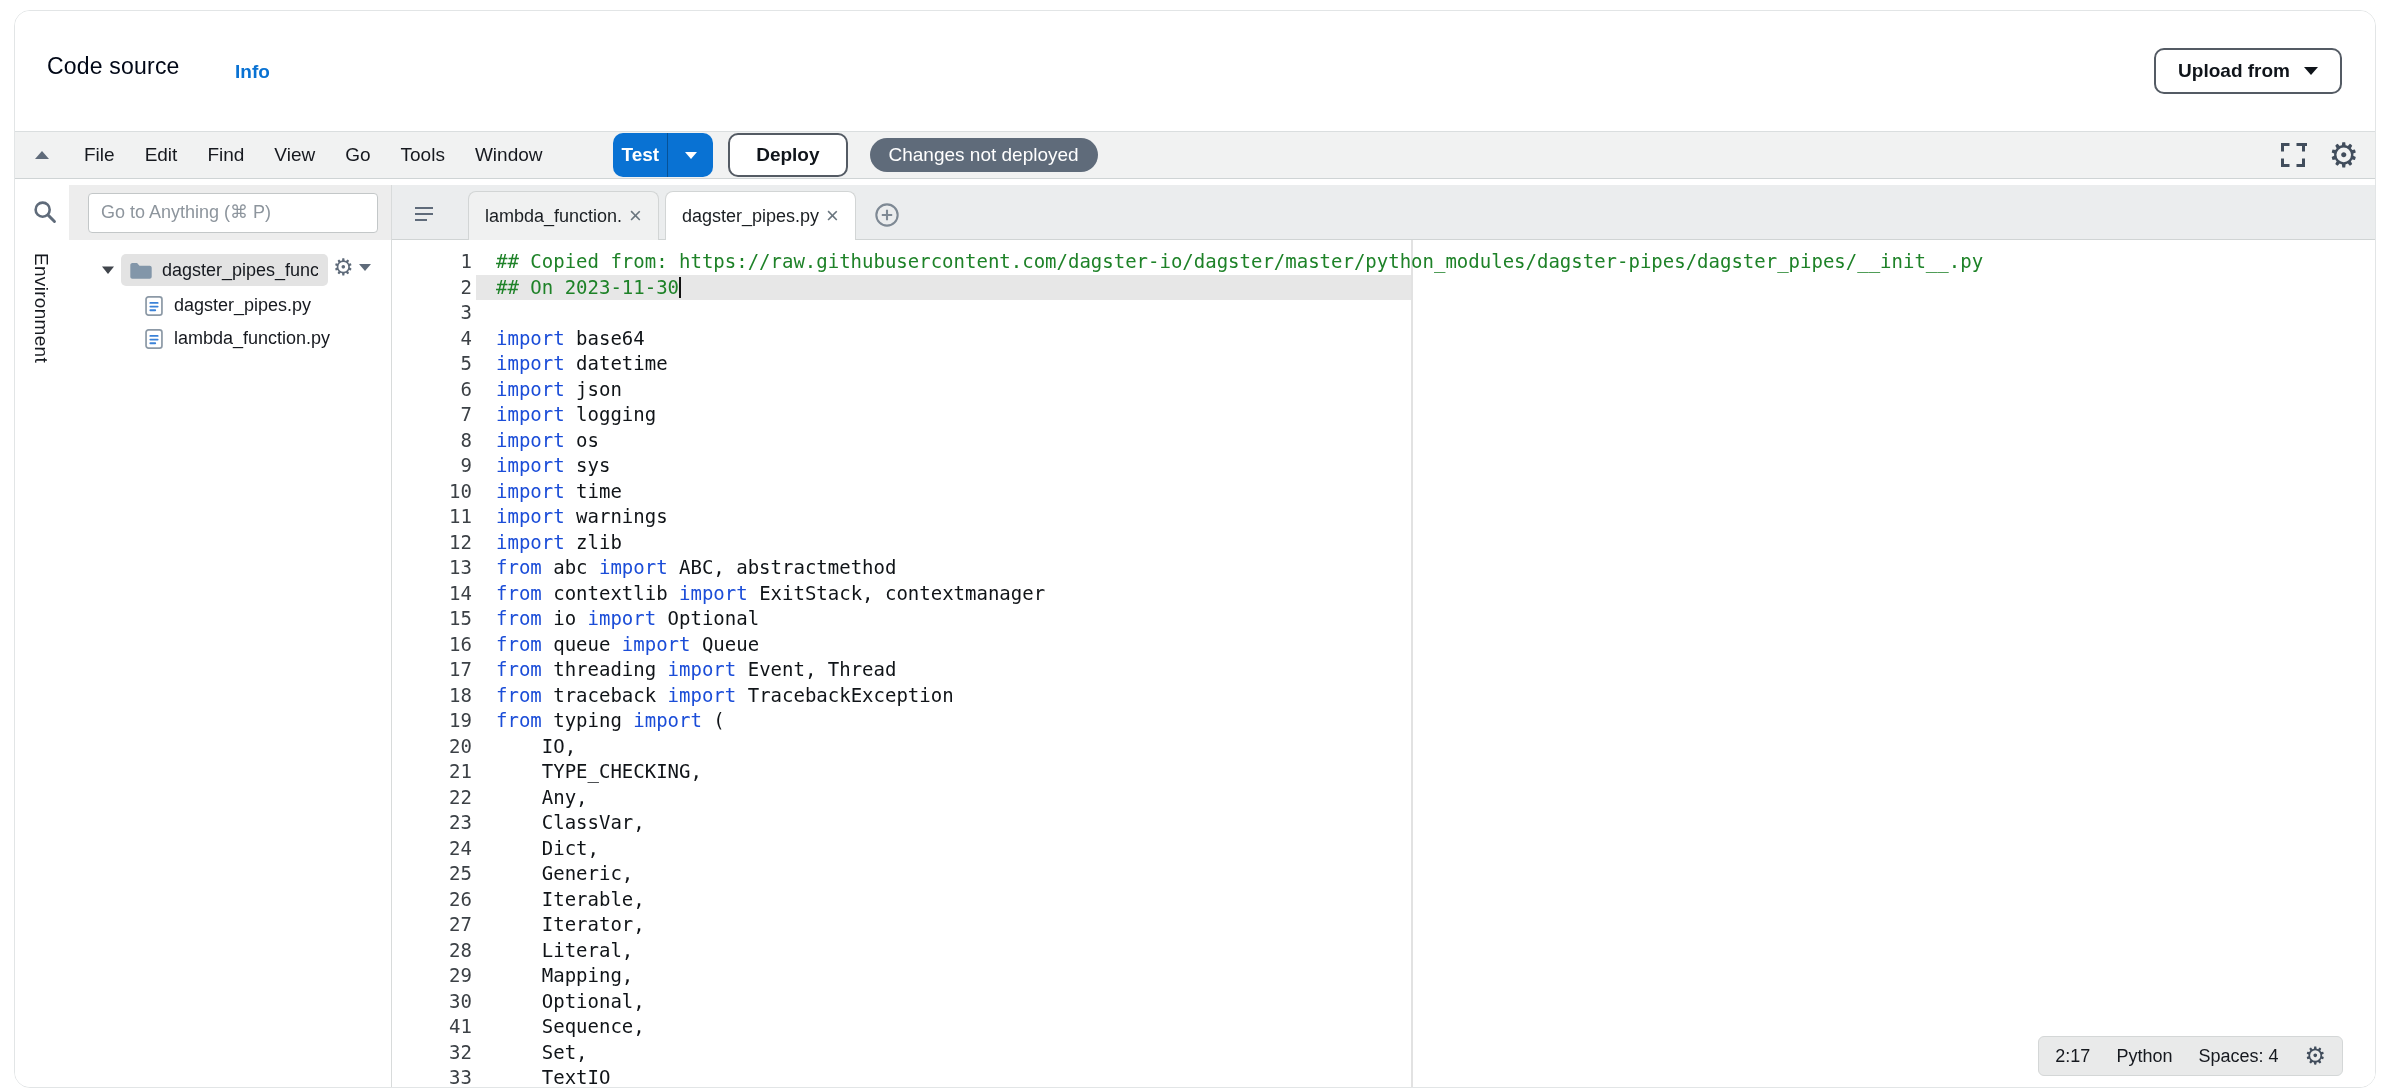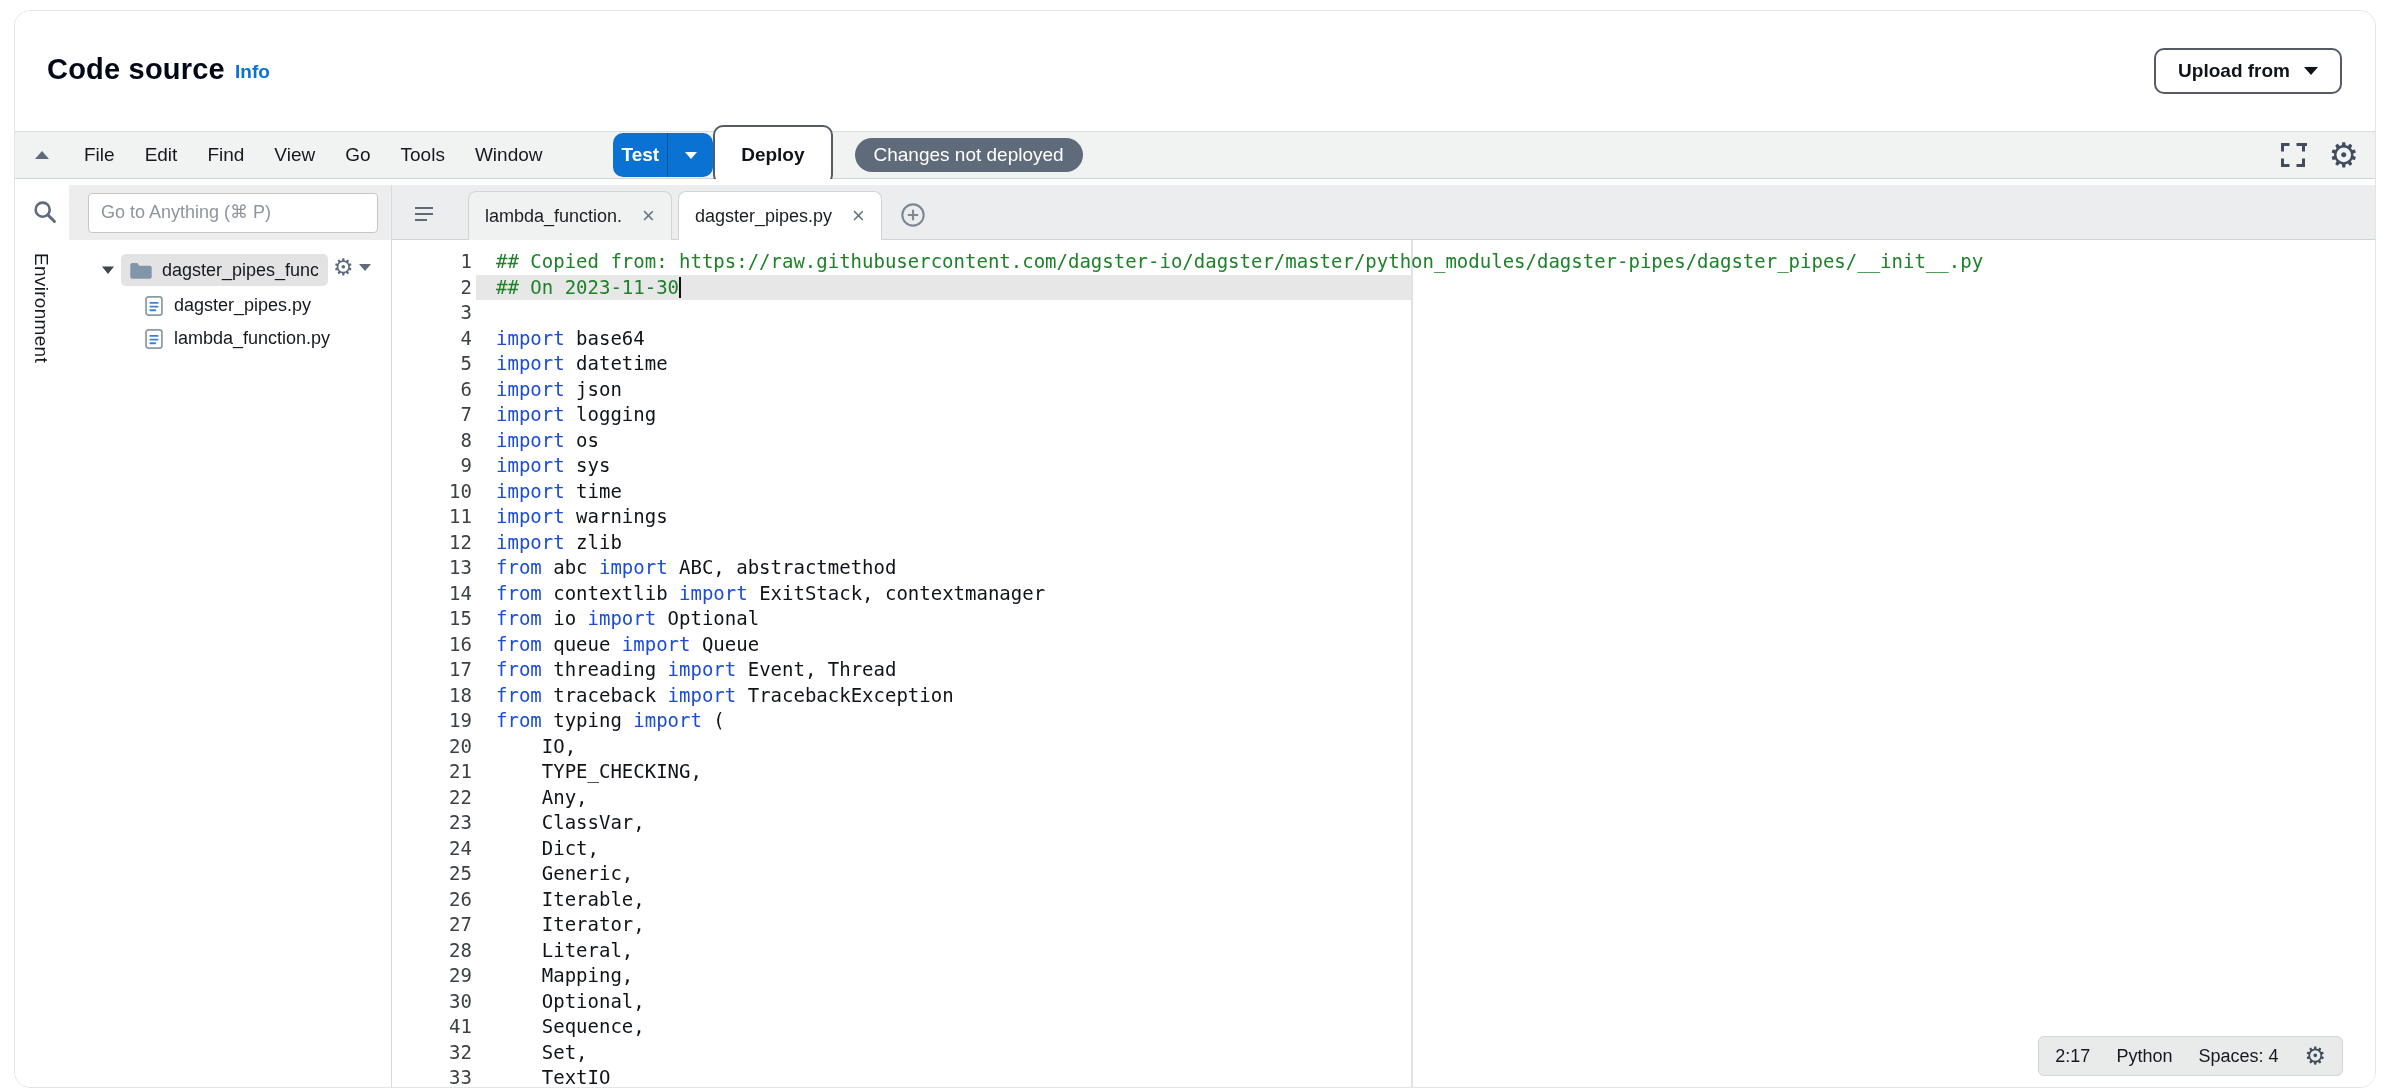--- a/index.html
+++ b/index.html
@@ -3,39 +3,39 @@
 <meta charset="utf-8">
 <style>
 *{margin:0;padding:0;box-sizing:border-box}
 html,body{width:2390px;height:1090px;font-family:"Liberation Sans",sans-serif;background:#fff;position:relative;overflow:hidden}
 
 .card{position:absolute;left:14px;top:10px;width:2362px;height:1078px;background:#fff;
       border:1px solid #e2e5e6;border-radius:16px;overflow:hidden}
 
 
 .hd{position:absolute;left:0;top:0;right:0;height:120px;background:#fff}
-.hd-title{position:absolute;left:32px;top:42px;font-size:29px;font-weight:bold;color:#000716;letter-spacing:.2px}
+.hd-title{position:absolute;left:32px;top:42px;font-size:23px;font-weight:normal;color:#000716;letter-spacing:.2px}
 .hd-info{position:absolute;left:220px;top:50px;font-size:19px;font-weight:bold;color:var(--c-accent,#0972d3);cursor:pointer}
 .btn{display:flex;align-items:center;justify-content:flex-start;font-weight:bold;font-size:19px;color:#0f141a;
      background:#fff;border:2px solid #545b64;border-radius:10px;cursor:pointer}
 .upload-btn{position:absolute;right:33px;top:37px;height:46px;padding:0 22px;gap:14px}
 .caret-down{width:0;height:0;border-left:7px solid transparent;border-right:7px solid transparent;border-top:8px solid #0f141a}
 
 
 .mbar{position:absolute;left:0;top:120px;right:0;height:48px;background:#f1f2f2;
       border-top:1px solid #dadedf;border-bottom:1px solid #cfd4d5;display:flex;align-items:center}
 .collapse-btn{width:54px;display:flex;justify-content:center;align-items:center;cursor:pointer}
 .mbar-items{display:flex;align-items:center}
 .menu-item{padding:0 15px;font-size:19px;color:#16191f;cursor:pointer;line-height:44px}
 .test-group{display:flex;margin-left:56px;height:44px;border-radius:10px;overflow:hidden;flex:none}
 .test-main{background:var(--c-accent,#0972d3);color:#fff;font-weight:bold;font-size:19px;display:flex;align-items:center;padding:0 8px;cursor:pointer}
 .test-caret{background:var(--c-accent,#0972d3);width:46px;display:flex;align-items:center;justify-content:center;
             border-left:1px solid rgba(0,0,0,.28);cursor:pointer}
 .test-caret .caret-down{border-left:6px solid transparent;border-right:6px solid transparent;border-top:7px solid #fff}
-.deploy-btn{height:60px;padding:8px 26px;flex:none}
+.deploy-btn{margin-left:15px;height:44px;padding:8px 26px;flex:none}
 .badge{margin-left:22px;height:34px;display:flex;align-items:center;padding:0 19px;flex:none;
        background:var(--c-badge,#5f6b7a);color:#fff;font-size:19px;border-radius:17px;white-space:nowrap}
 .mbar-right{margin-left:auto;display:flex;align-items:center;gap:22px;padding-right:16px}
 .icon-btn{cursor:pointer;display:flex;align-items:center;justify-content:center}
 .gear-glyph{font-family:"DejaVu Sans",sans-serif;color:#414d5c;font-size:34px;line-height:1}
 
 
 .content{position:absolute;left:0;top:168px;right:0;bottom:0;background:#fff}
 .v-divider{position:absolute;left:376px;top:6px;bottom:0;width:1px;background:#d8dbdb}
 
@@ -57,21 +57,21 @@
 .file-row{height:33px;display:flex;align-items:center;padding-left:129px;cursor:pointer;gap:10px}
 .file-icon{display:flex}
 .file-label{font-size:18px;color:#16191f;white-space:nowrap}
 
 
 .editor-pane{position:absolute;left:376px;top:0;right:0;bottom:0}
 .tabbar{position:absolute;left:1px;top:6px;right:0;height:55px;background:#ebedee;display:flex;align-items:flex-end}
 .tabbar::after{content:"";position:absolute;left:0;right:0;bottom:0;height:1px;background:#d0d4d4;z-index:0}
 .tablist-icon{margin:0 34px 18px 22px;cursor:pointer;display:flex}
 .tab-strip{display:flex;align-items:flex-end;height:55px}
-.tab{position:relative;z-index:1;height:49px;display:flex;align-items:center;padding:0 16px;gap:20px;
+.tab{position:relative;z-index:1;height:49px;display:flex;align-items:center;padding:0 16px;gap:7px;
      border:1px solid #d2d5d5;border-bottom:none;border-radius:8px 8px 0 0;background:#f0f1f1;margin-right:6px;cursor:pointer}
 .tab--active{background:#fff}
 .tab-label{font-size:18px;color:#1a1e22;white-space:nowrap;overflow:hidden}
 .tab-close{font-size:22px;color:#69757e;line-height:1;cursor:pointer}
 .plus-btn{margin:0 0 12px 12px;cursor:pointer;display:flex}
 
 
 .editor{position:absolute;left:1px;top:61px;right:0;bottom:0;background:#fff;
         font-family:"DejaVu Sans Mono",monospace;font-size:19px}
 .ruler{position:absolute;left:1019px;top:0;bottom:0;width:2px;background:#e2e2e2}

